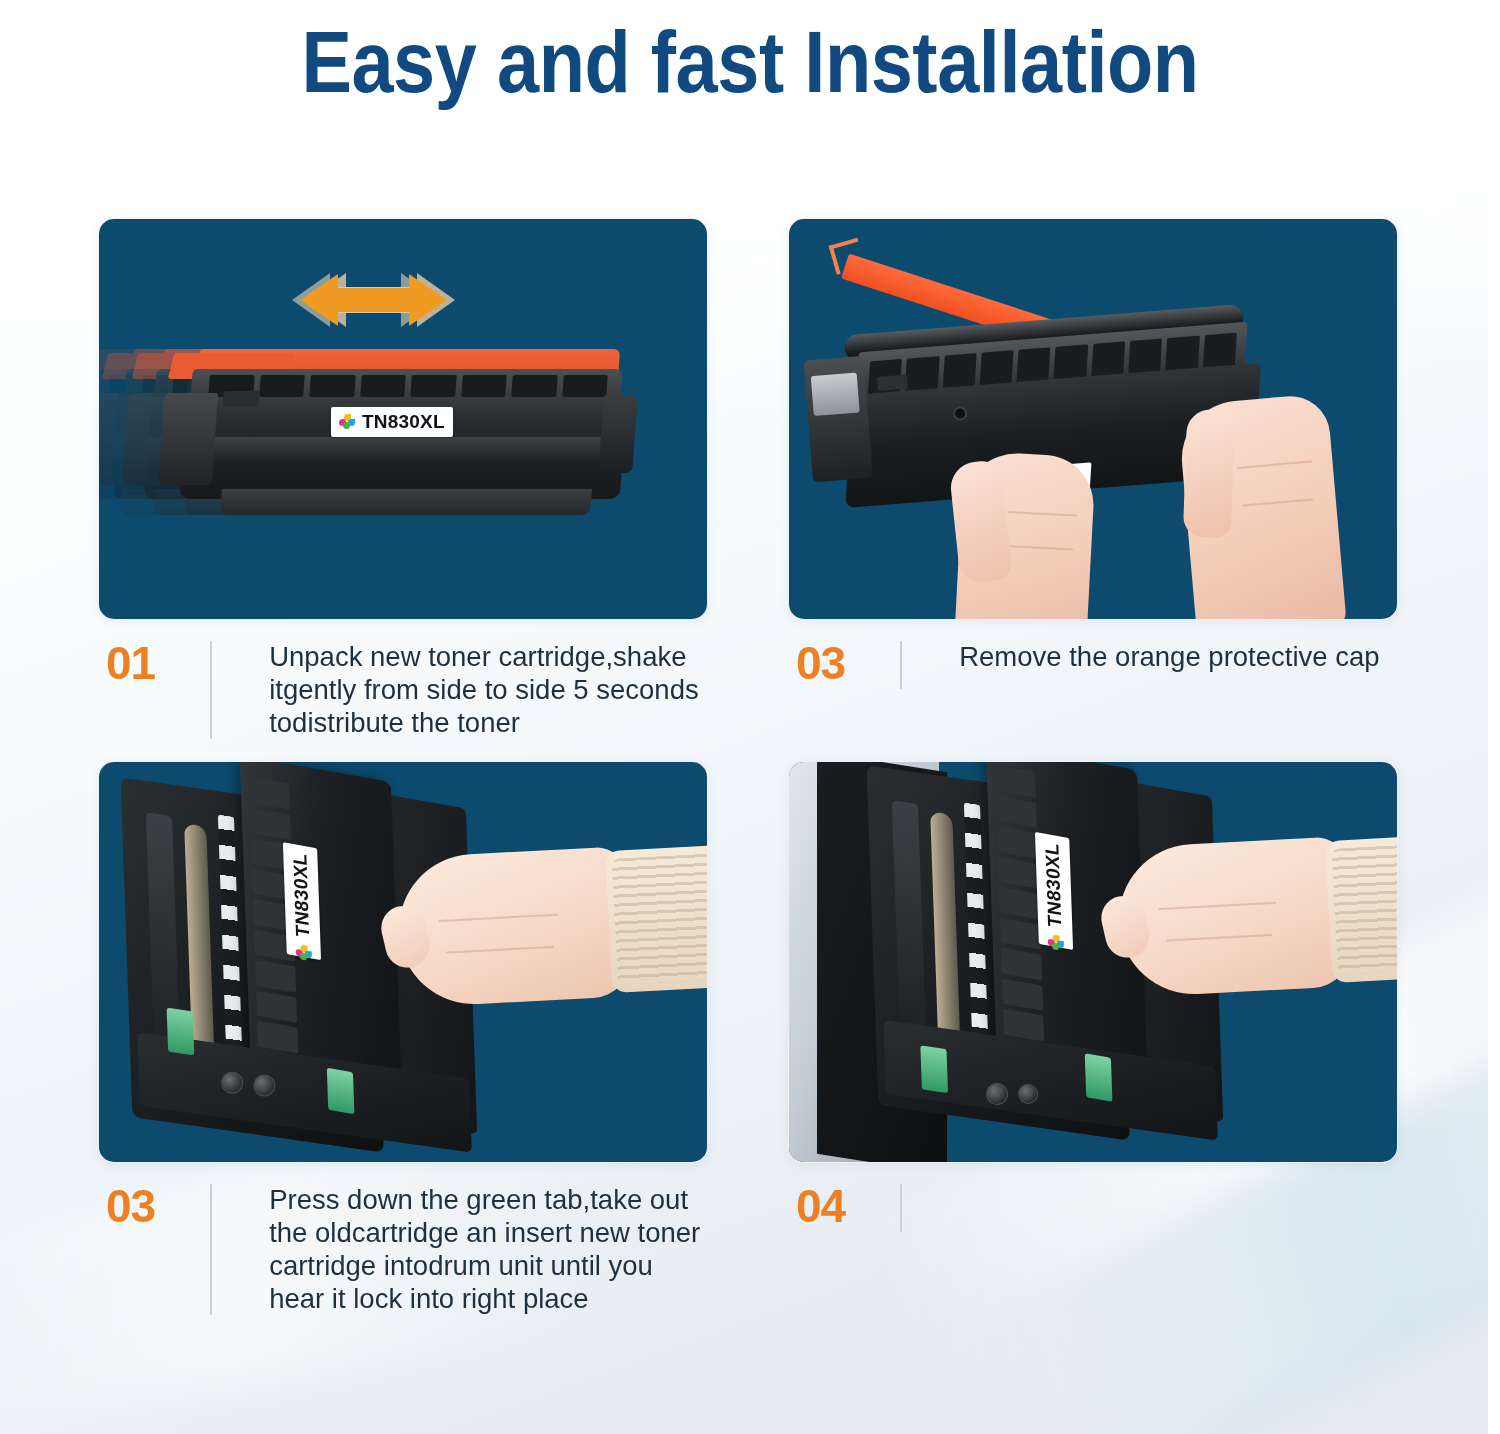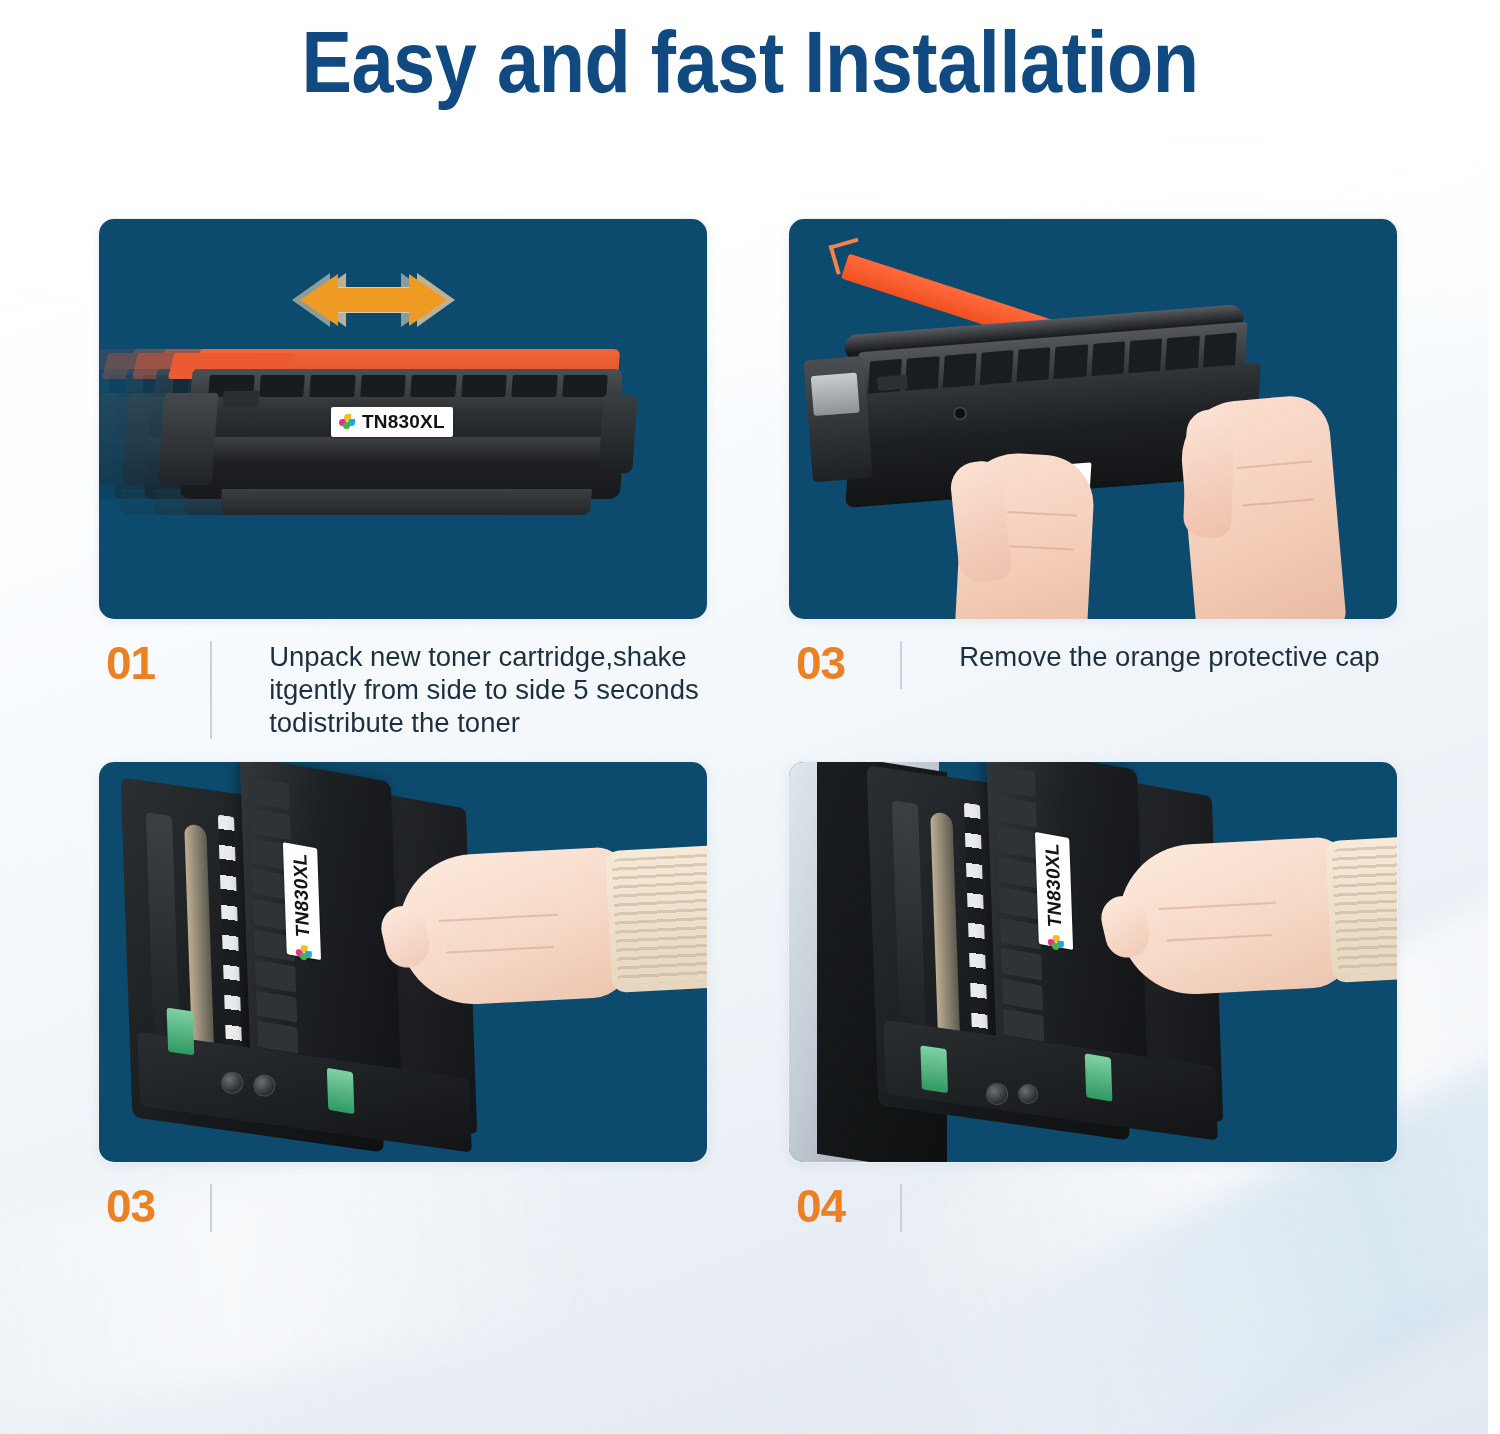--- a/index.html
+++ b/index.html
@@ -792,20 +792,21 @@
             <span class="sleeve"></span>
             <span class="finger-line" style="left:40px; top:64px; width:120px; height:2px;"></span>
             <span class="finger-line" style="left:46px; top:96px; width:108px; height:2px;"></span>
           </div>
 
         </div>
       </div>
       <div class="caption">
         <span class="step-num">03</span>
         <span class="caption-divider"></span>
+        <span class="caption-text">Press down the green tab,take out the oldcartridge an insert new toner cartridge intodrum unit until you hear it lock into right place</span>
       </div>
     </div>
 
     <div class="step">
       <div class="photo-card">
         <div class="photo-stage">
 
           <div class="printer-bg">
             <div class="printer-inner"></div>
           </div>

